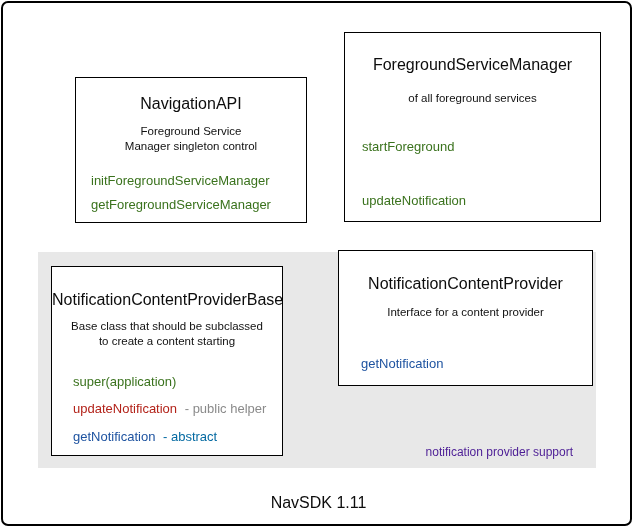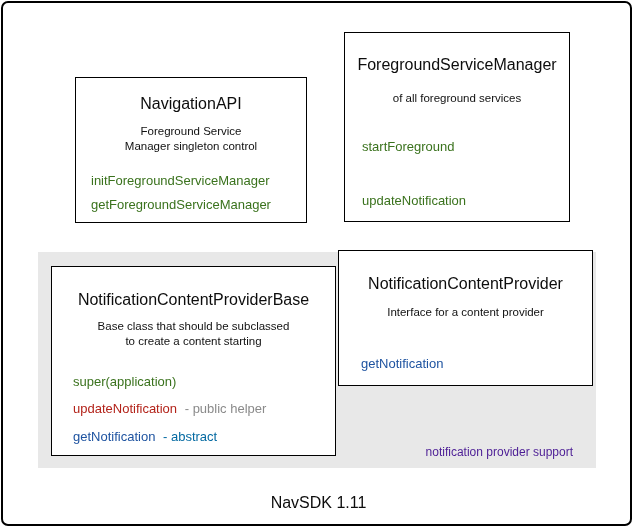--- a/index.html
+++ b/index.html
@@ -37,22 +37,22 @@
     color: #4c1d95;
     white-space: nowrap;
   }
   .class-box {
     position: absolute;
     background: #ffffff;
     border: 1.5px solid #000000;
     box-sizing: border-box;
   }
   .box-nav  { left: 75px;  top: 77px;  width: 232px; height: 146px; }
-  .box-fsm  { left: 344px; top: 32px;  width: 226px; height: 190px; }
-  .box-ncpb { left: 51px;  top: 266px; width: 285px; height: 190px; }
+  .box-fsm  { left: 344px; top: 32px;  width: 257px; height: 190px; }
+  .box-ncpb { left: 51px;  top: 266px; width: 232px; height: 190px; }
   .box-ncp  { left: 338px; top: 250px; width: 255px; height: 136px; }
 
   .box-title {
     position: absolute;
     left: 0; right: 0;
     text-align: center;
     font-size: 16px;
     color: #0d0d0d;
     white-space: nowrap;
   }

